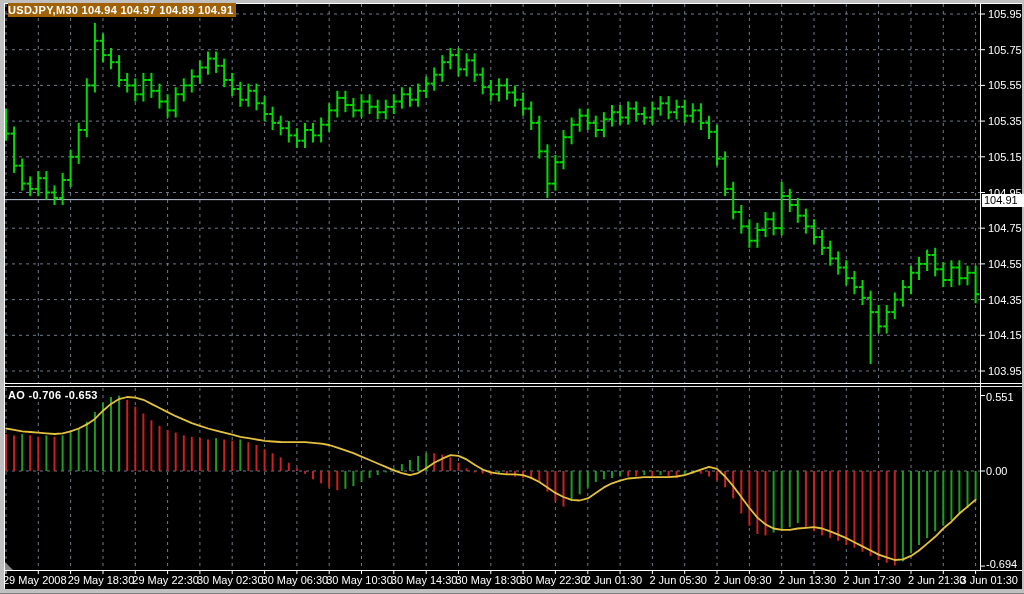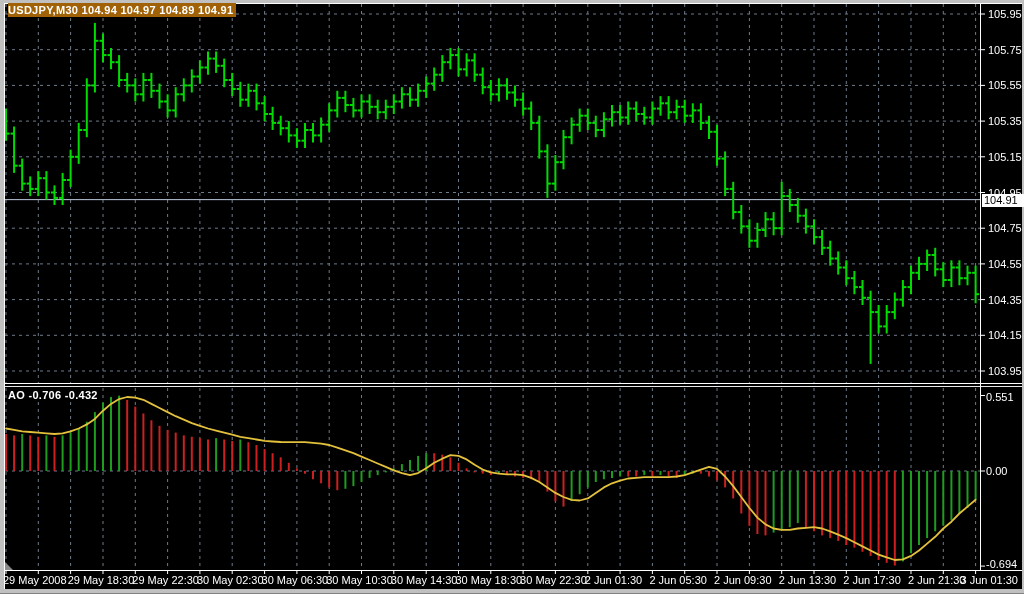--- a/index.html
+++ b/index.html
@@ -908,16 +908,16 @@
       <line x1="4" y1="3.5" x2="1024" y2="3.5" stroke="#FFFFFF" stroke-width="1"></line>
       <line x1="4.5" y1="3" x2="4.5" y2="589" stroke="#FFFFFF" stroke-width="1"></line>
       <line x1="980.5" y1="3" x2="980.5" y2="570" stroke="#FFFFFF" stroke-width="1"></line>
       <rect x="0" y="589" width="1024" height="5" fill="#C0C0C0"></rect>
       <rect x="0" y="0" width="1024" height="3" fill="#C0C0C0"></rect>
       <rect x="0" y="0" width="4" height="594" fill="#C0C0C0"></rect>
       <rect x="1022" y="0" width="2" height="594" fill="#C0C0C0"></rect>
       <line x1="0" y1="593.5" x2="1024" y2="593.5" stroke="#808080" stroke-width="1"></line>
     </svg>
   <div class="title-label">USDJPY,M30  104.94 104.97 104.89 104.91</div>
-  <div class="ao-label">AO -0.706 -0.432</div>
+  <div class="ao-label">AO -0.706 -0.653</div>
   <div class="price-box">104.91</div>
   <div class="corner-grip"></div>
 </div>
 
 </body></html>

